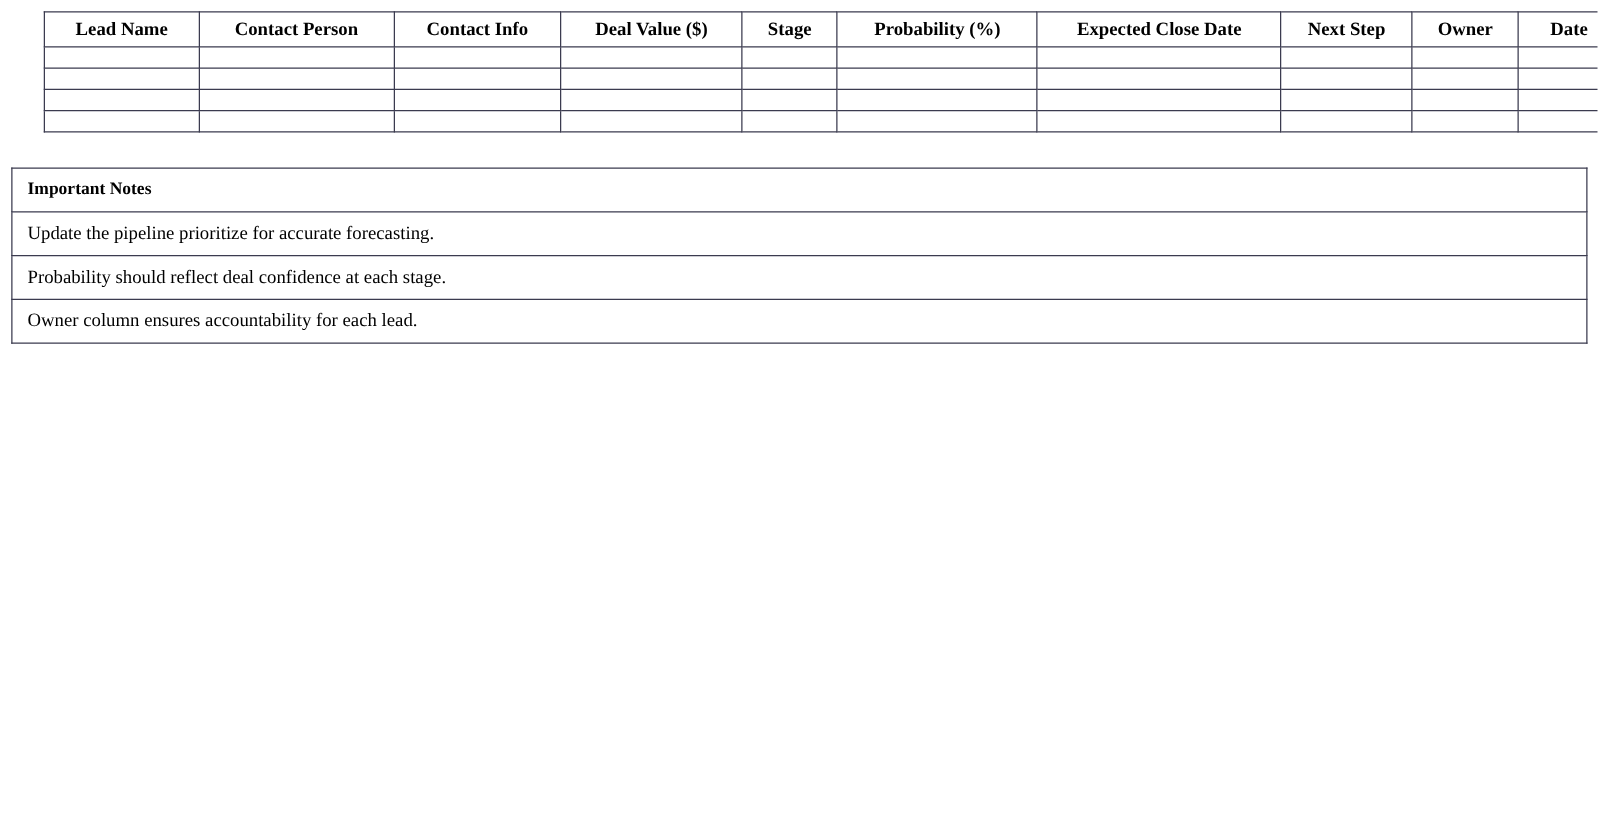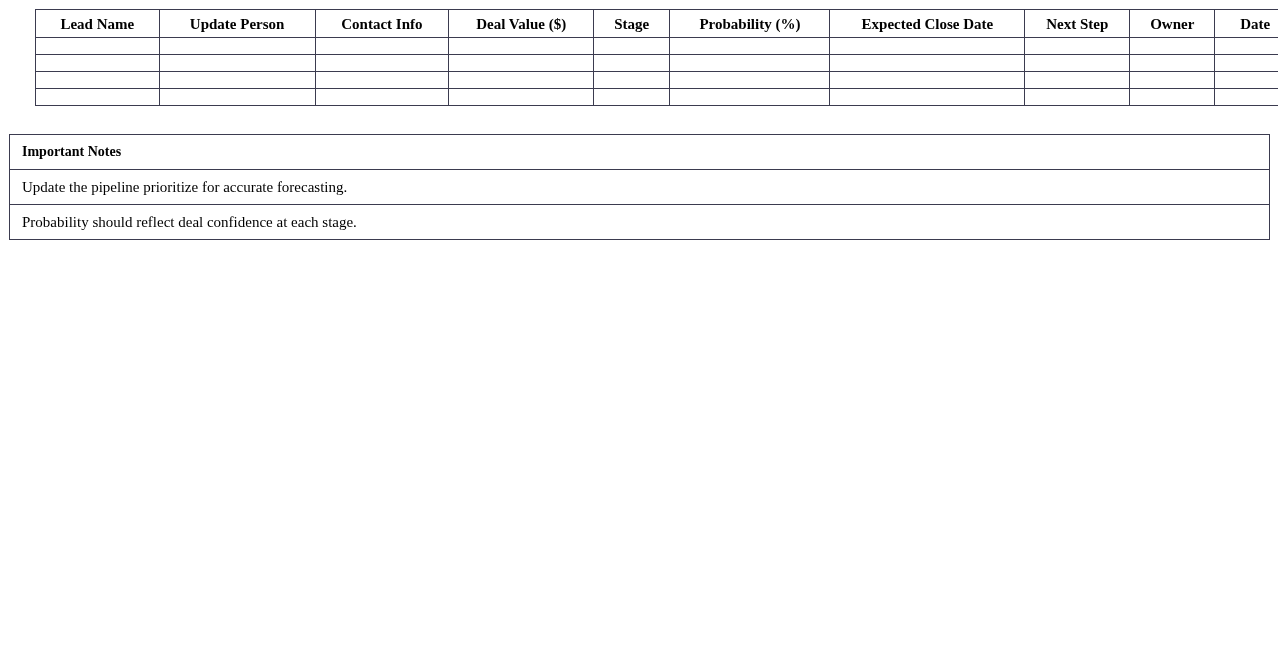--- a/index.html
+++ b/index.html
@@ -114,21 +114,21 @@
           <col class="c4">
         <col class="c5">
           <col class="c6">
           <col class="c7">
           <col class="c8">
           <col class="c9">
       </colgroup>
       <thead>
         <tr>
           <th>Lead Name</th>
-          <th>Update Person</th>
+          <th>Contact Person</th>
           <th>Contact Info</th>
           <th>Deal Value ($)</th>
           <th>Stage</th>
           <th>Probability (%)</th>
           <th>Expected Close Date</th>
           <th>Next Step</th>
           <th>Owner</th>
           <th>Date</th>
         </tr>
       </thead>
@@ -192,17 +192,20 @@
           <th>Important Notes</th>
         </tr>
       </thead>
       <tbody>
         <tr>
           <td>Update the pipeline prioritize for accurate forecasting.</td>
         </tr>
         <tr>
           <td>Probability should reflect deal confidence at each stage.</td>
         </tr>
+        <tr>
+          <td>Owner column ensures accountability for each lead.</td>
+        </tr>
       </tbody>
     </table>
   </div>
 
 </div>
 
 </body></html>

